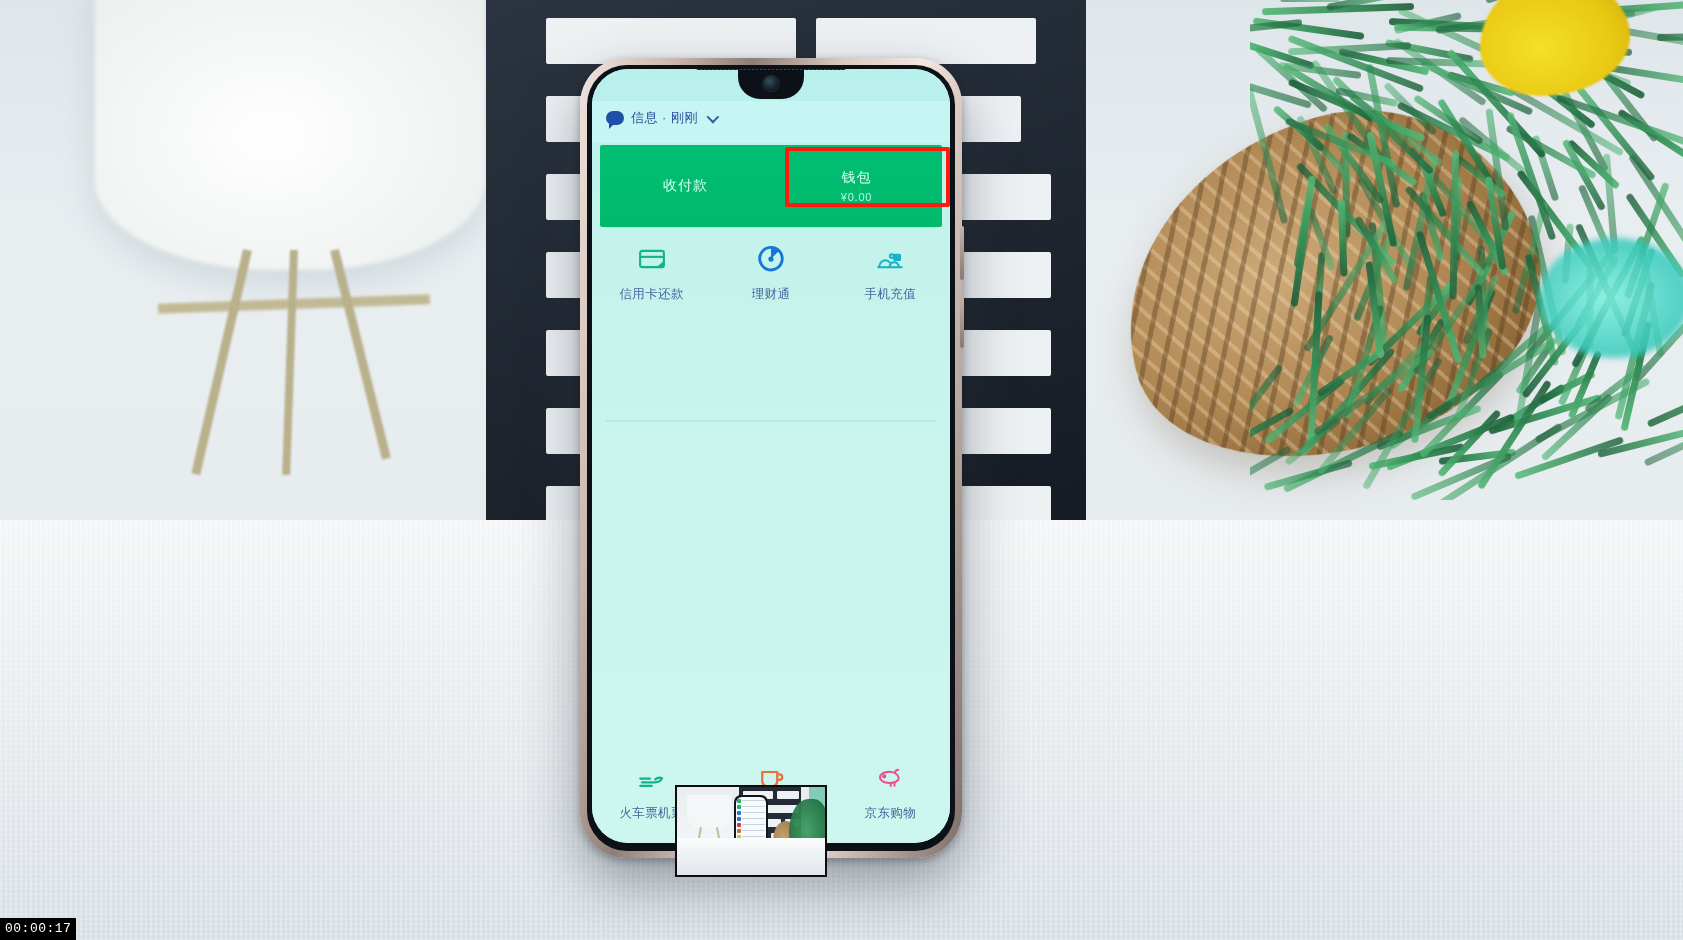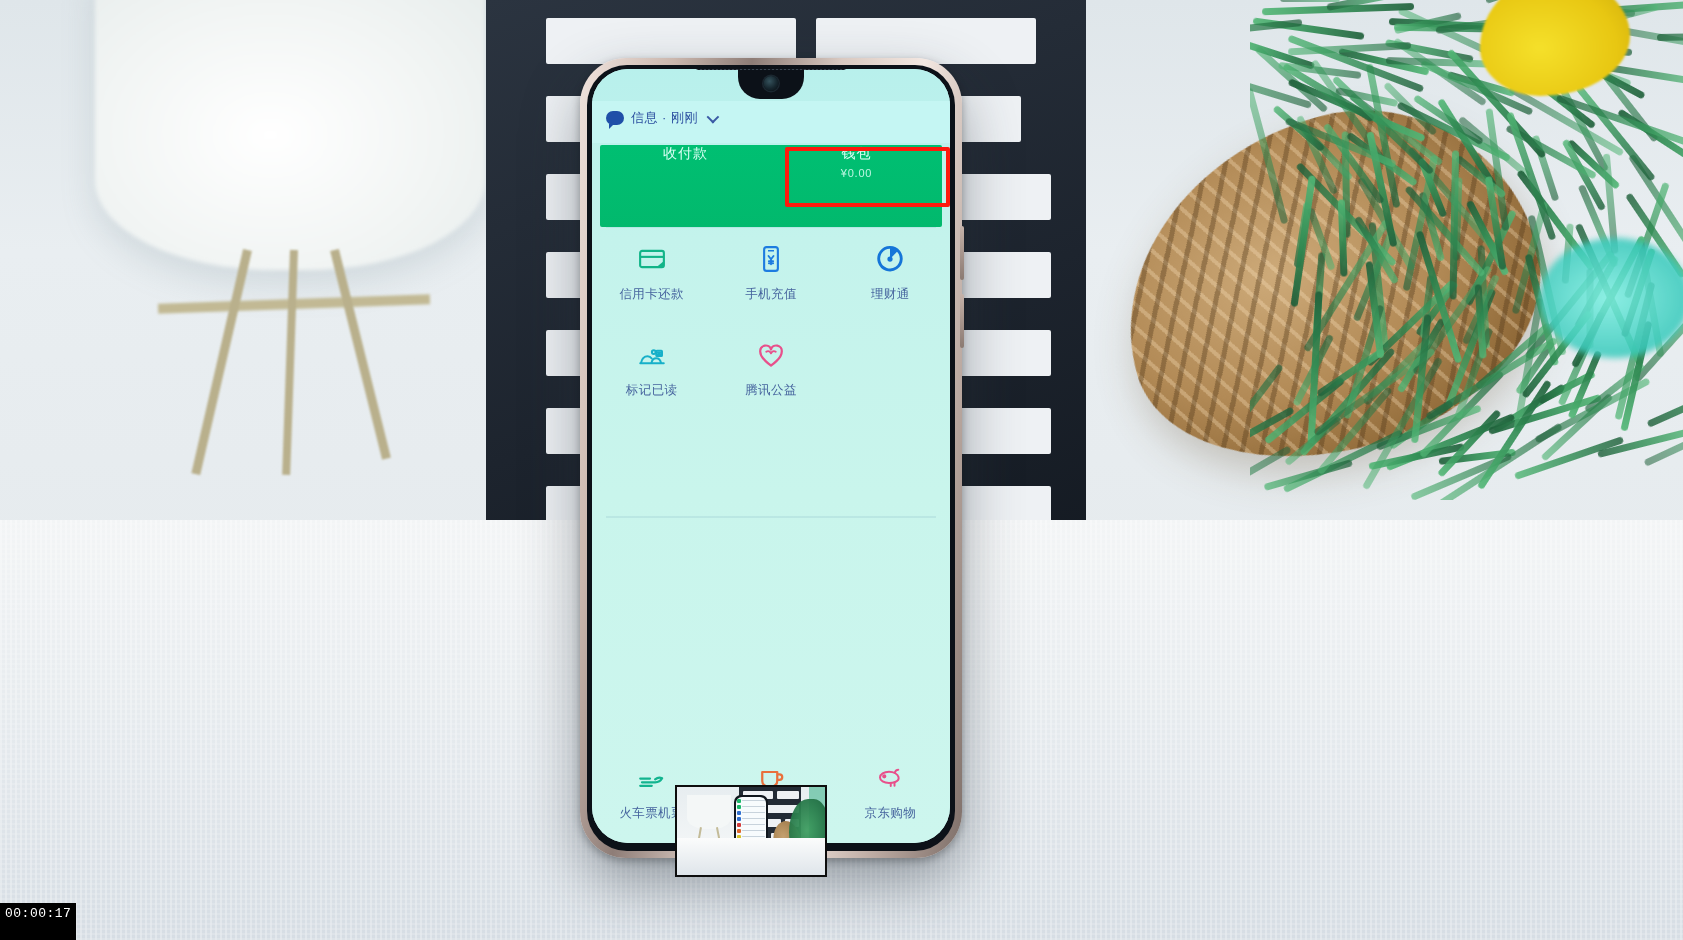--- a/index.html
+++ b/index.html
@@ -203,21 +203,21 @@
   
   .pay-bar {
     margin: 2px 8px 0 8px;
     height: 82px;
     background: linear-gradient(180deg, #00bf72 0%, #02b96d 100%);
     display: flex; align-items: center;
     border-radius: 2px;
   }
   .pay-cell {
     flex: 1; display: flex; flex-direction: column;
-    align-items: center; gap: 4px;
+    align-items: center; justify-content: center; gap: 4px;
     height: 100%;
     position: relative;
   }
   .pay-cell .ttl { font-size: 14px; color: #d9fff4; letter-spacing: 1px; }
   .pay-cell .amt { font-size: 11px; color: #bdf6e2; letter-spacing: .8px; }
   .highlight-box {
     position: absolute; left: 14px; top: 2px; right: -8px; bottom: 20px;
     border: 4px solid #ff1a0d;
     border-radius: 2px;
     pointer-events: none;
@@ -271,21 +271,21 @@
            background: radial-gradient(ellipse at 40% 40%, #c5a170, #8d6736);
            border-radius: 55% 45% 50% 50% / 60% 55% 45% 40%; transform: rotate(-14deg);}
   .t-tree{ position:absolute; left:112px; top:12px; width:40px; height:70px;
            background: radial-gradient(ellipse at 45% 45%, #3f9f62 0%, #1f6b41 75%);
            border-radius: 50% 40% 45% 55%; opacity:.95;}
   .t-green{position:absolute; right:0; top:0; width:16px; height:62%; background:#1faa7a; opacity:.5;}
   #thumb-time {
     position: absolute; left: 0; bottom: 0;
     background: #000; color: #fff;
     font-family: "Liberation Mono", "DejaVu Sans Mono", monospace;
-    font-size: 13px; line-height: 1; padding: 4px 5px 20px 5px;
+    font-size: 13px; line-height: 1; padding: 4px 5px 5px 5px;
     letter-spacing: .5px;
     z-index: 61;
   }
 </style>
 </head>
 <body>
 
 <div id="scene">
   <div class="bg-wall"></div>
 
@@ -530,30 +530,20 @@
             <span class="ico">
               <svg width="30" height="30" viewBox="0 0 24 24" fill="none" stroke="#12b488" stroke-width="1.7" stroke-linejoin="round">
                 <rect x="2.5" y="5.5" width="19" height="13" rx="1.6"></rect>
                 <path d="M2.5 10.3h19" stroke-width="1.7"></path>
                 <path d="M15.5 18.5 L21.5 18.5 L21.5 13.5 Z" fill="#12b488" stroke="none"></path>
               </svg>
             </span>
             <span class="lbl">信用卡还款</span>
           </div>
 
-          <div class="cell">
-            <span class="ico">
-              <svg width="30" height="30" viewBox="0 0 24 24" fill="none" stroke="#1d7ce0" stroke-width="1.7" stroke-linejoin="round">
-                <rect x="6.5" y="2.5" width="11" height="19" rx="2"></rect>
-                <path d="M9.6 5.4h4.8" stroke-width="1.3"></path>
-                <path d="M10 9.6l2 2.6 2-2.6M12 12.2v4M10.3 13.7h3.4M10.3 15.4h3.4" stroke-width="1.5" stroke-linecap="round"></path>
-              </svg>
-            </span>
-            <span class="lbl">手机充值</span>
-          </div>
 
           <div class="cell">
             <span class="ico">
               <svg width="30" height="30" viewBox="0 0 24 24" fill="none">
                 <path d="M19.2 6.3A9 9 0 1 0 21 12a9 9 0 0 0-1.8-5.7z" fill="none" stroke="#1575d8" stroke-width="2.3"></path>
                 <path d="M12 3.2a8.8 8.8 0 0 1 6 2.6l-6 6.2z" fill="#1575d8"></path>
                 <circle cx="12" cy="12" r="2.1" fill="#1575d8"></circle>
               </svg>
             </span>
             <span class="lbl">理财通</span>
@@ -565,32 +555,23 @@
             <span class="ico">
               <svg width="30" height="30" viewBox="0 0 24 24" fill="none" stroke="#17b0c9" stroke-width="1.6" stroke-linecap="round" stroke-linejoin="round">
                 <path d="M2.6 18.6h18.8"></path>
                 <path d="M3.2 18.4c.6-3 2.6-5.4 5.3-5.4 1.6 0 2.6.8 3.3 1.8"></path>
                 <path d="M11.6 18.4c.3-2.2 1.8-3.9 3.8-3.9 2.1 0 3.4 1.6 3.8 3.9"></path>
                 <rect x="15.4" y="8.6" width="4.6" height="4.2" rx=".5"></rect>
                 <path d="M16.6 10h2.2M16.6 11.5h2.2"></path>
                 <circle cx="13.4" cy="9.6" r="1.5"></circle>
               </svg>
             </span>
-            <span class="lbl">标记已读</span>
-          </div>
-
-          <div class="cell">
-            <span class="ico">
-              <svg width="30" height="30" viewBox="0 0 24 24" fill="none" stroke="#e8508b" stroke-width="1.8" stroke-linecap="round" stroke-linejoin="round">
-                <path d="M12 20.4S3.4 14.8 3.4 9.3A4.4 4.4 0 0 1 12 7.6a4.4 4.4 0 0 1 8.6 1.7c0 5.5-8.6 11.1-8.6 11.1z"></path>
-                <path d="M8.2 9.4c1.6-1.1 3.2-.3 3.8 1.3.6-1.6 2.2-2.4 3.8-1.3" stroke-width="1.5"></path>
-              </svg>
-            </span>
-            <span class="lbl">腾讯公益</span>
-          </div>
+            <span class="lbl">手机充值</span>
+          </div>
+
 
           <div class="cell"></div>
           <div class="cell"></div>
         </div>
 
         <div class="divider"></div>
         <div class="divider"></div>
 
         <div class="spacer"></div>
 

